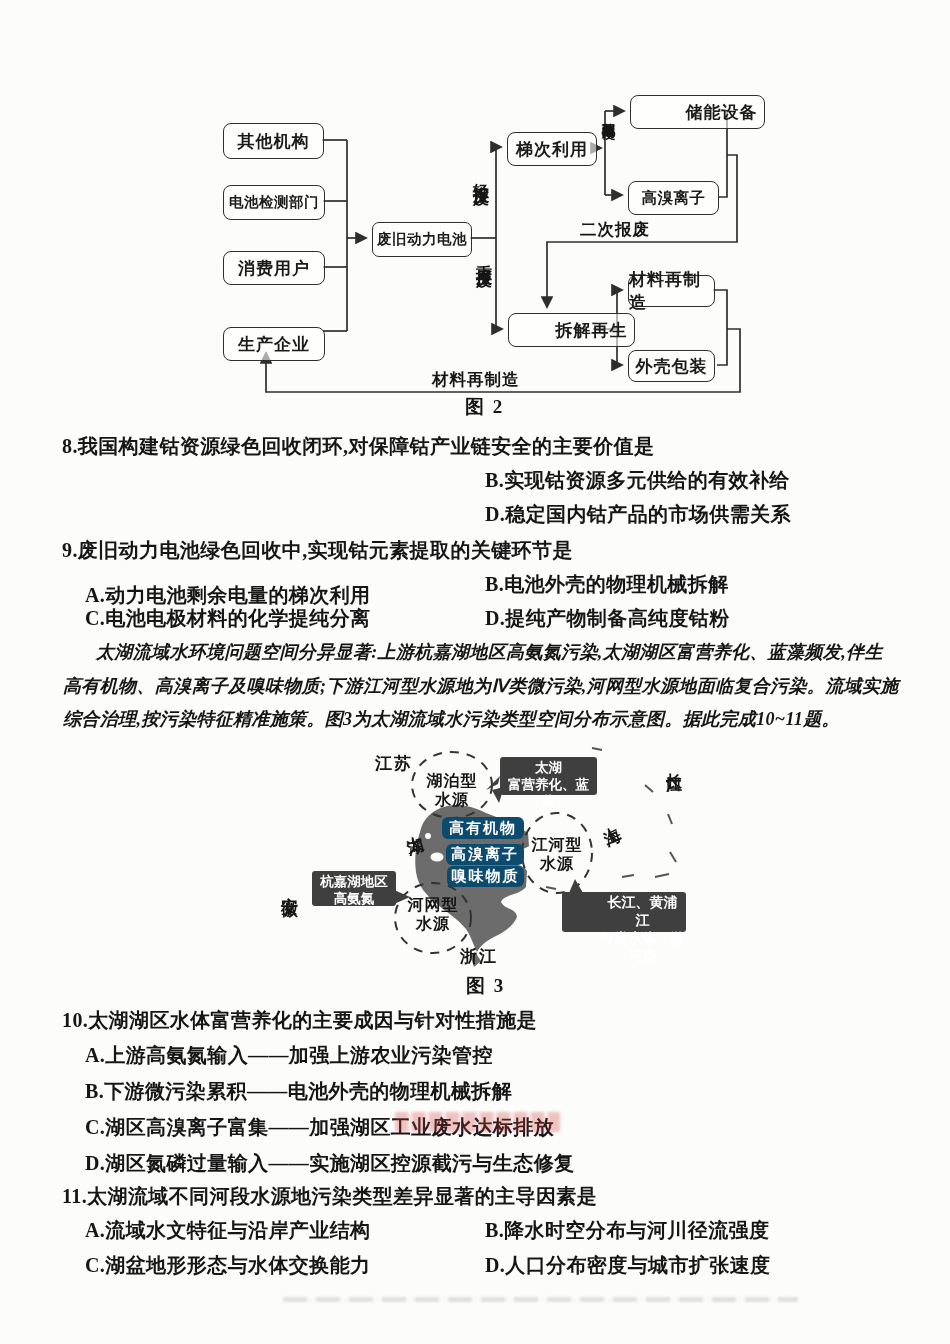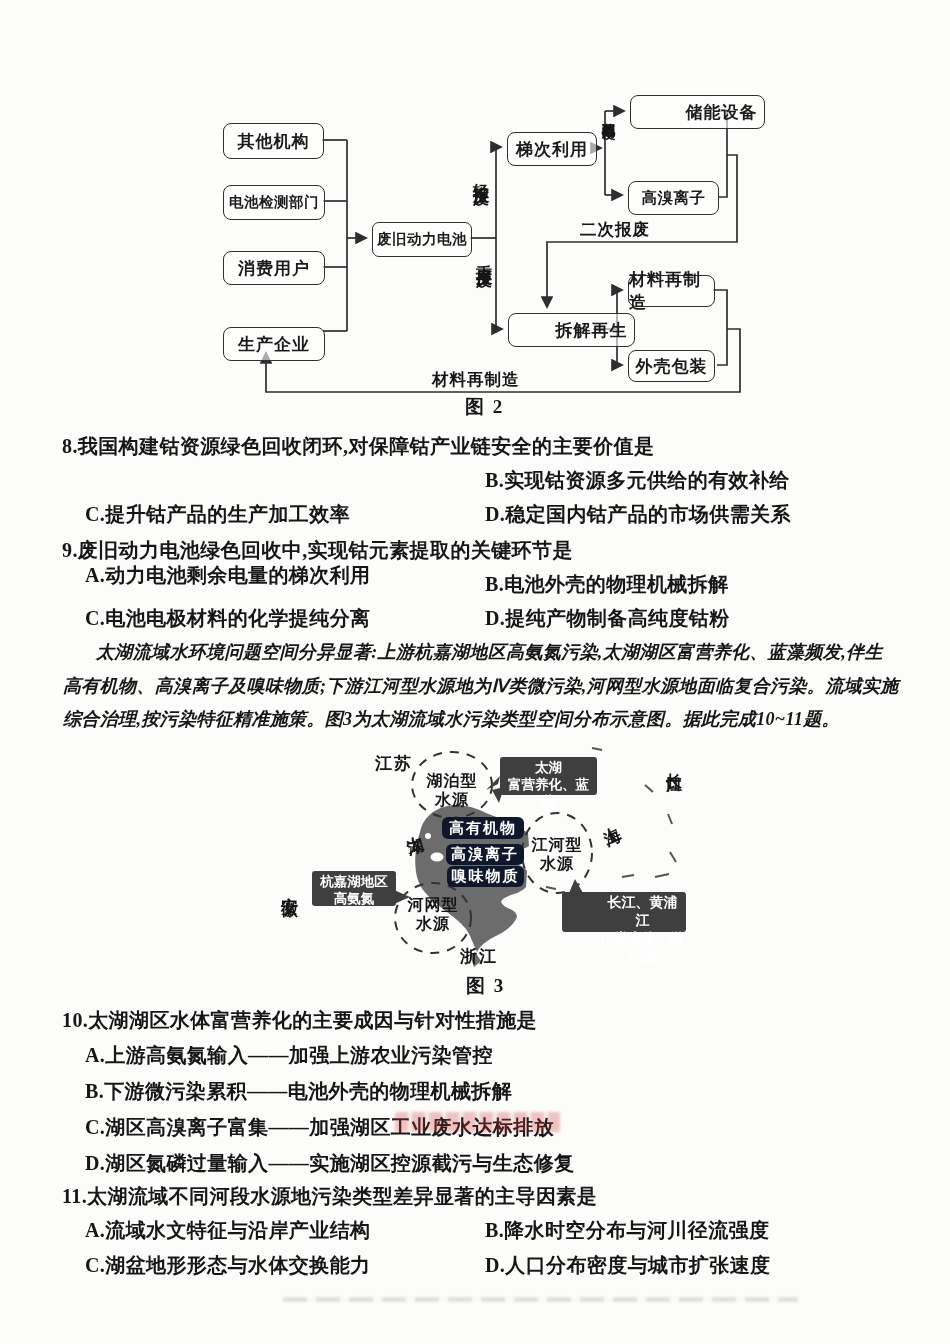--- a/index.html
+++ b/index.html
@@ -31,21 +31,21 @@
 
   
   .fig3 { position:absolute; left:270px; top:740px; width:440px; height:260px; }
   .fig3 svg { position:absolute; left:0; top:0; }
   .geo { position:absolute; white-space:nowrap; font-size:17px; font-weight:700; letter-spacing:2px; }
   .src-lbl { position:absolute; width:62px; text-align:center; white-space:pre-line;
              font-size:16px; font-weight:700; line-height:19px; letter-spacing:1px; }
   .callout { position:absolute; background:#3f3f3f; color:#ffffff; border-radius:3px;
              text-align:center; white-space:pre-line; font-weight:700;
              font-size:13.5px; line-height:17px; padding:2px 2px; box-sizing:border-box; }
-  .chip { position:absolute; background:#0f172a; color:#ffffff; border-radius:6px;
+  .chip { position:absolute; background:#0c4a6e; color:#ffffff; border-radius:6px;
           display:flex; align-items:center; justify-content:center;
           font-size:15px; font-weight:700; letter-spacing:2px; }
 
   
   .red-wm { position:absolute; left:395px; top:1112px; width:165px; height:20px;
             background:repeating-linear-gradient(90deg, rgba(205,60,60,.30) 0 13px, rgba(205,60,60,.07) 13px 17px);
             filter:blur(1.4px); border-radius:2px; }
   .smudge { position:absolute; left:283px; top:1297px; width:515px; height:5px; opacity:.45;
             background:repeating-linear-gradient(90deg, rgba(130,130,130,.5) 0 24px, rgba(130,130,130,.06) 24px 33px);
             filter:blur(1px); }
@@ -111,25 +111,24 @@
     <div class="v" style="left:290px;top:85px;font-size:16px;">轻度报废</div>
     <div class="v" style="left:293px;top:167px;font-size:16px;">重度报废</div>
     <div class="v" style="left:419px;top:27px;font-size:13.5px;letter-spacing:1px;">装配再使用</div>
     <div class="fc-lbl" style="left:400px;top:134px;">二次报废</div>
     <div class="fc-lbl" style="left:252px;top:284px;">材料再制造</div>
     <div class="txt cap" style="left:285px;top:309px;">图 2</div>
   </div>
 
   <div class="txt q" style="left:62px;top:433px;">8.我国构建钴资源绿色回收闭环,对保障钴产业链安全的主要价值是</div>
   <div class="txt q" style="left:485px;top:467px;">B.实现钴资源多元供给的有效补给</div>
-  <div class="txt q" style="left:85px;top:501px;">C.提升钴产品的生产加工效率</div>
   <div class="txt q" style="left:485px;top:501px;">D.稳定国内钴产品的市场供需关系</div>
 
   <div class="txt q" style="left:62px;top:537px;">9.废旧动力电池绿色回收中,实现钴元素提取的关键环节是</div>
-  <div class="txt q" style="left:85px;top:562px;">A.动力电池剩余电量的梯次利用</div>
+  <div class="txt q" style="left:85px;top:582px;">A.动力电池剩余电量的梯次利用</div>
   <div class="txt q" style="left:485px;top:571px;">B.电池外壳的物理机械拆解</div>
   <div class="txt q" style="left:85px;top:605px;">C.电池电极材料的化学提纯分离</div>
   <div class="txt q" style="left:485px;top:605px;">D.提纯产物制备高纯度钴粉</div>
 
   <div class="txt passage" style="left:96px;top:640px;">太湖流域水环境问题空间分异显著:上游杭嘉湖地区高氨氮污染,太湖湖区富营养化、蓝藻频发,伴生</div>
   <div class="txt passage" style="left:63px;top:674px;">高有机物、高溴离子及嗅味物质;下游江河型水源地为Ⅳ类微污染,河网型水源地面临复合污染。流域实施</div>
   <div class="txt passage" style="left:63px;top:707px;">综合治理,按污染特征精准施策。图3为太湖流域水污染类型空间分布示意图。据此完成10~11题。</div>
 
   <div class="fig3">
     <svg width="440" height="260" viewBox="0 0 440 260">

